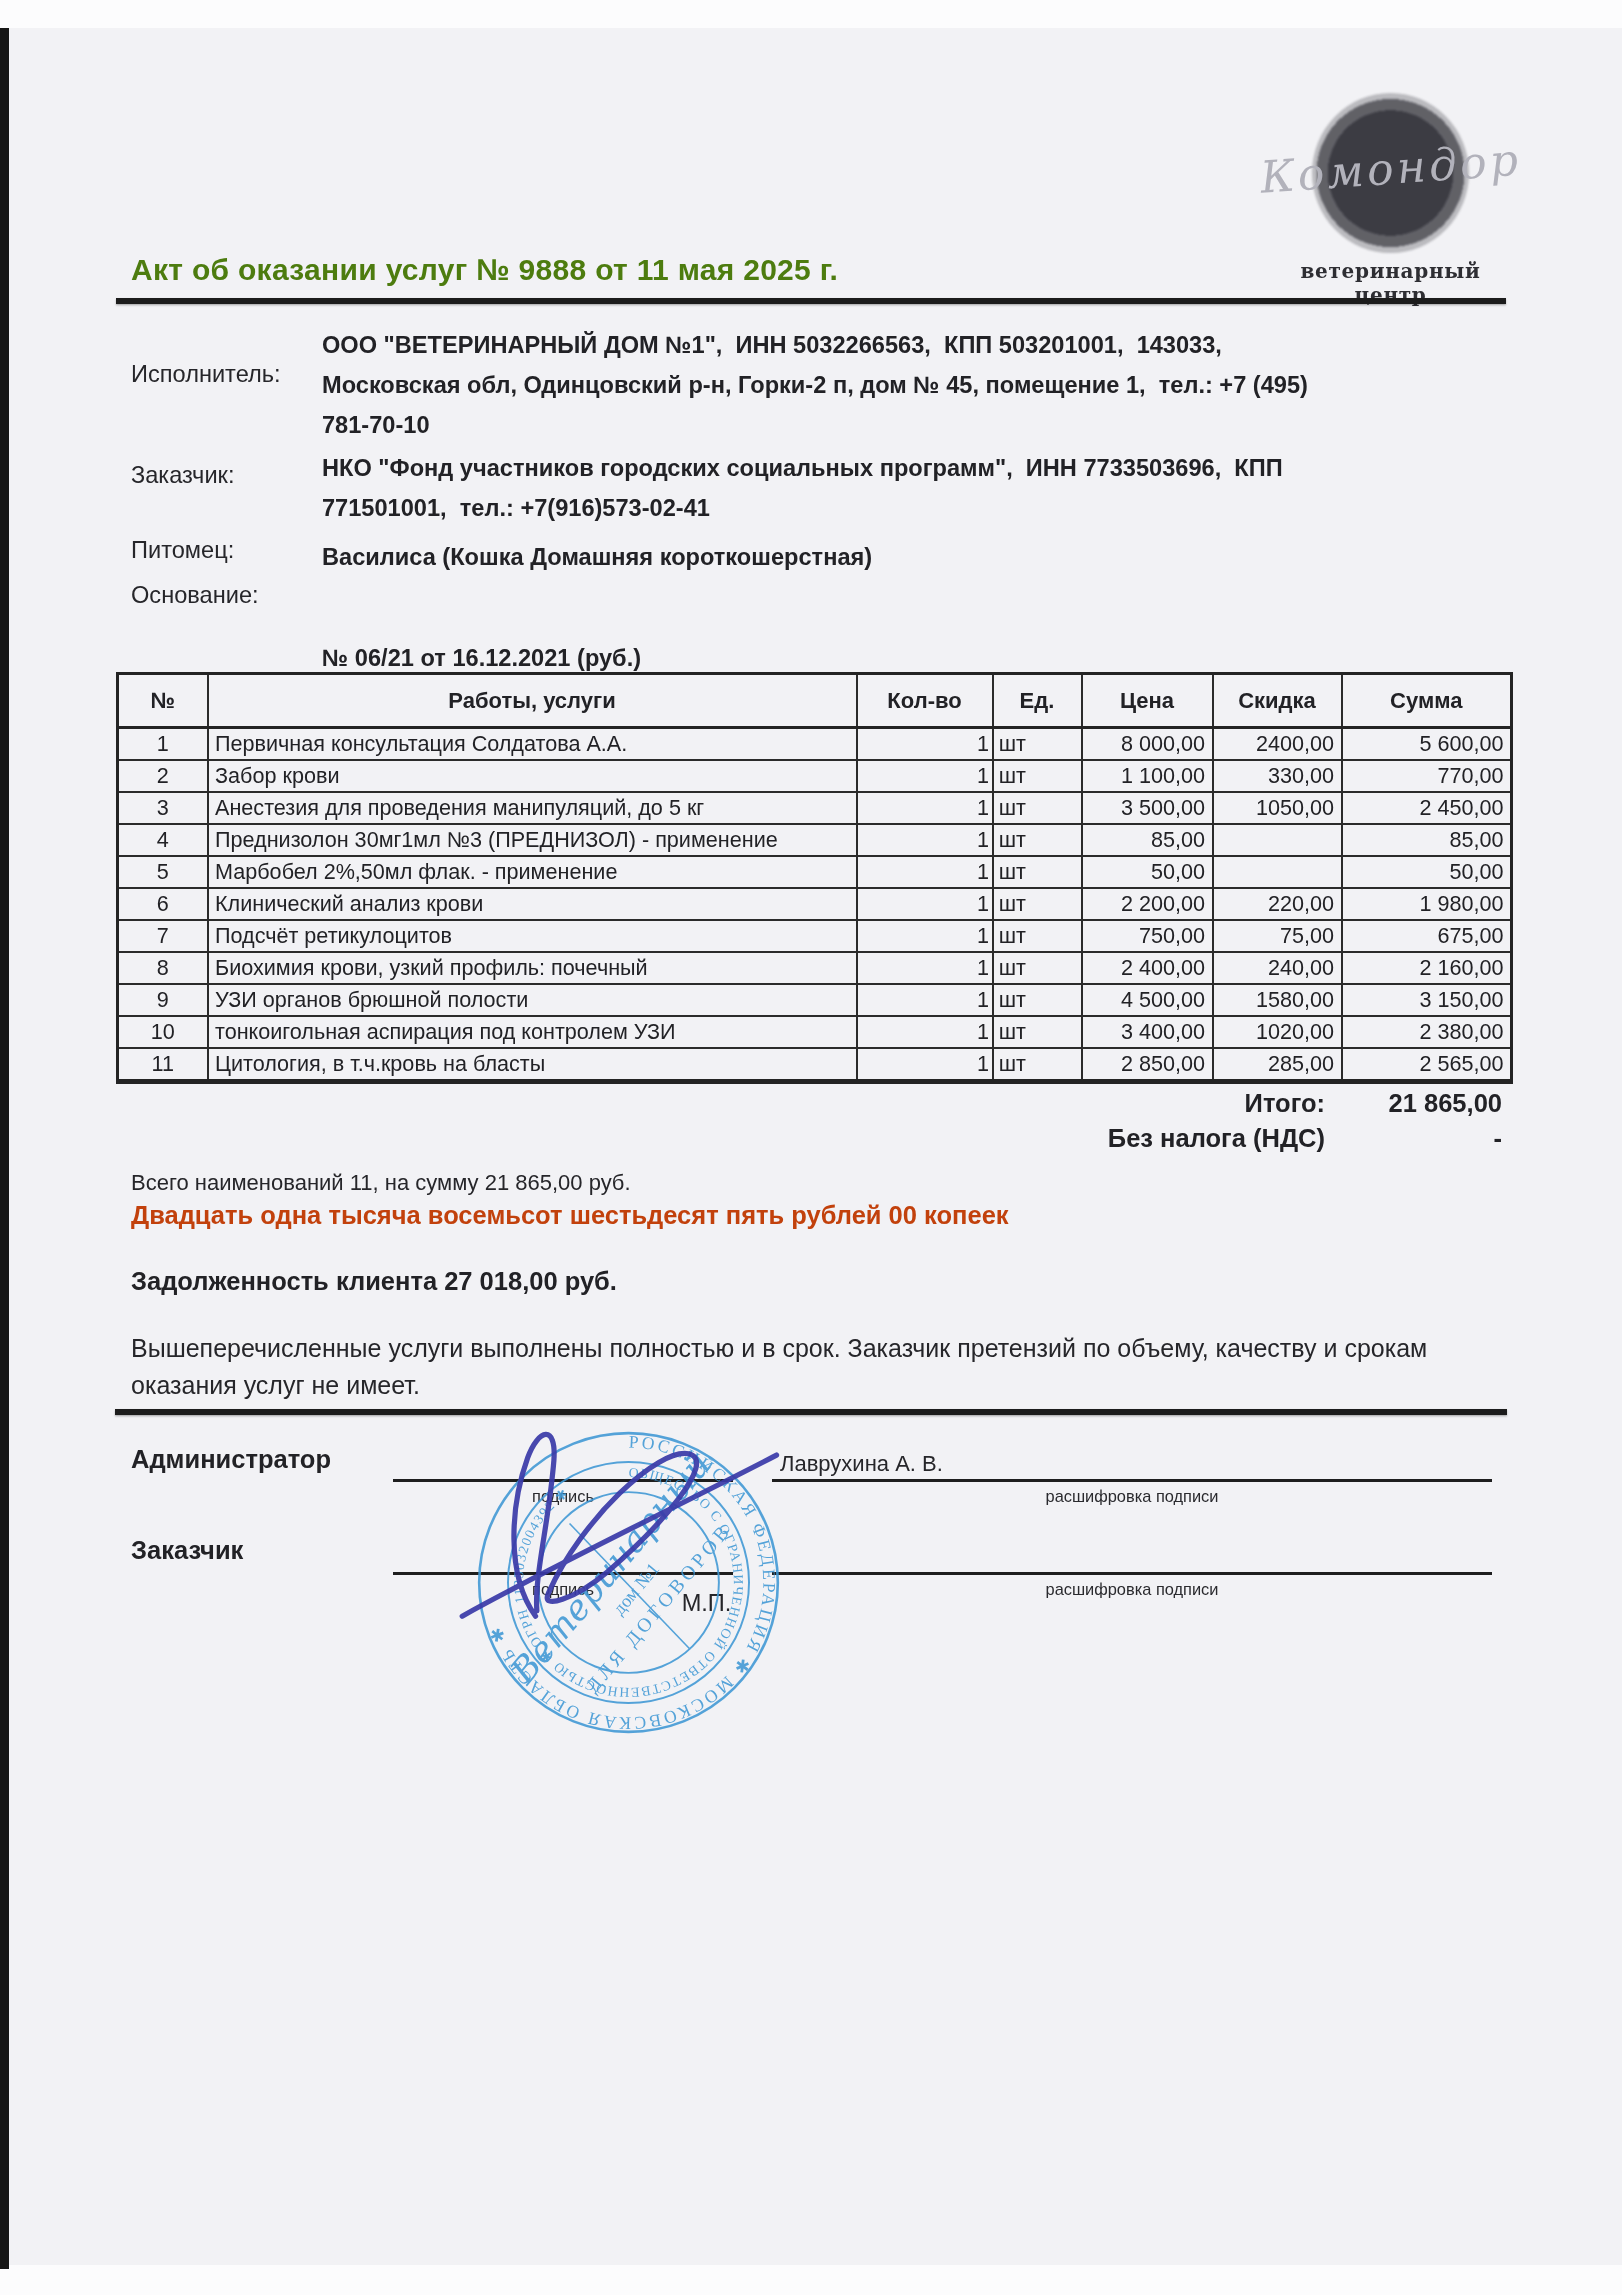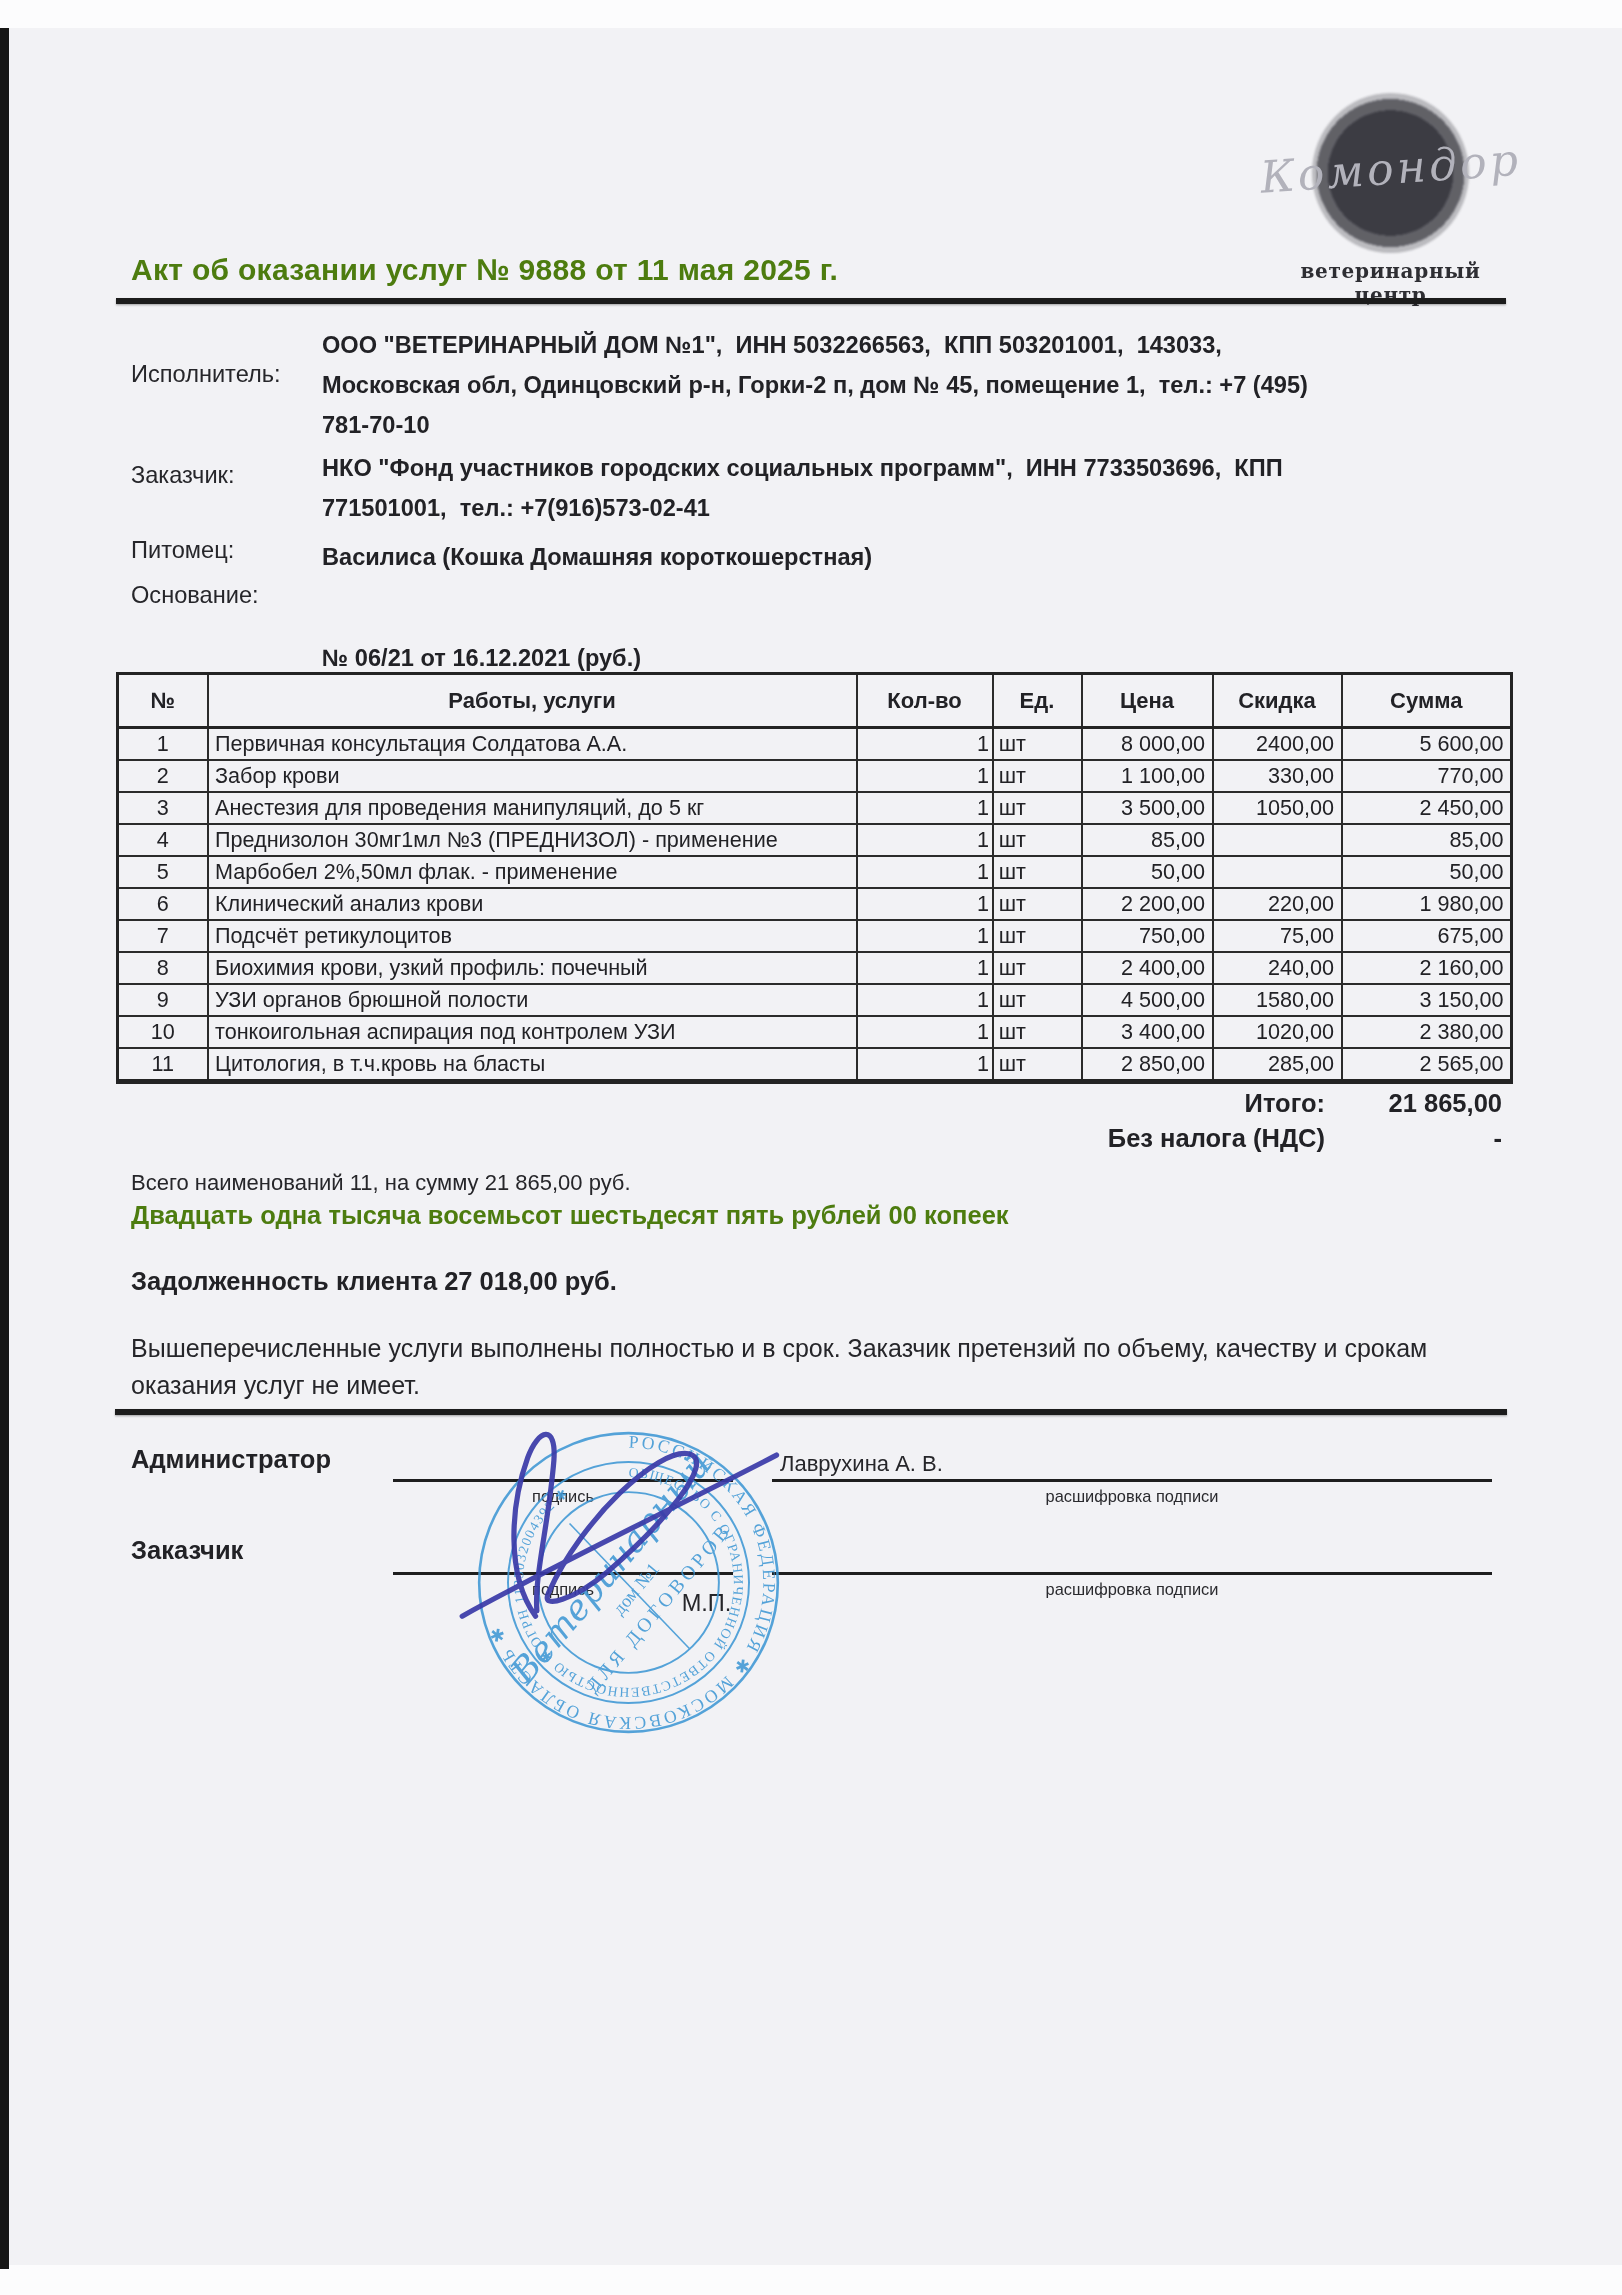--- a/index.html
+++ b/index.html
@@ -65,21 +65,21 @@
 
   
   .tot{font-size:25.5px;font-weight:bold;color:#222226;text-align:right;}
   .total-label{left:1112px;top:1089px;width:213px;}
   .total-value{left:1309px;top:1089px;width:193px;}
   .tax-label{left:949px;top:1124px;width:376px;}
   .tax-value{left:1309px;top:1124px;width:193px;}
 
   
   .sum-items{left:131px;top:1170px;font-size:22px;color:#26262a;}
-  .sum-words{left:131px;top:1201px;font-size:25.5px;font-weight:bold;color:#4d7c0f;}
+  .sum-words{left:131px;top:1201px;font-size:25.5px;font-weight:bold;color:#c2410c;}
   .sum-debt{left:131px;top:1267px;font-size:25.5px;font-weight:bold;color:#222226;}
   .sum-closing{left:131px;top:1330px;width:1374px;font-size:25px;line-height:37px;color:#26262a;}
 
   
   .sig-role{left:131px;font-size:25.5px;font-weight:bold;color:#222226;}
   .sig-admin-label{top:1445px;} .sig-cust-label{top:1536px;}
   .sig-name{left:780px;top:1451px;font-size:22px;color:#26262a;}
   .sline{background:#1e1e1e;height:3.3px;}
   .line-a1{left:393px;top:1479px;width:340px;}
   .line-a2{left:772px;top:1479px;width:720px;}

